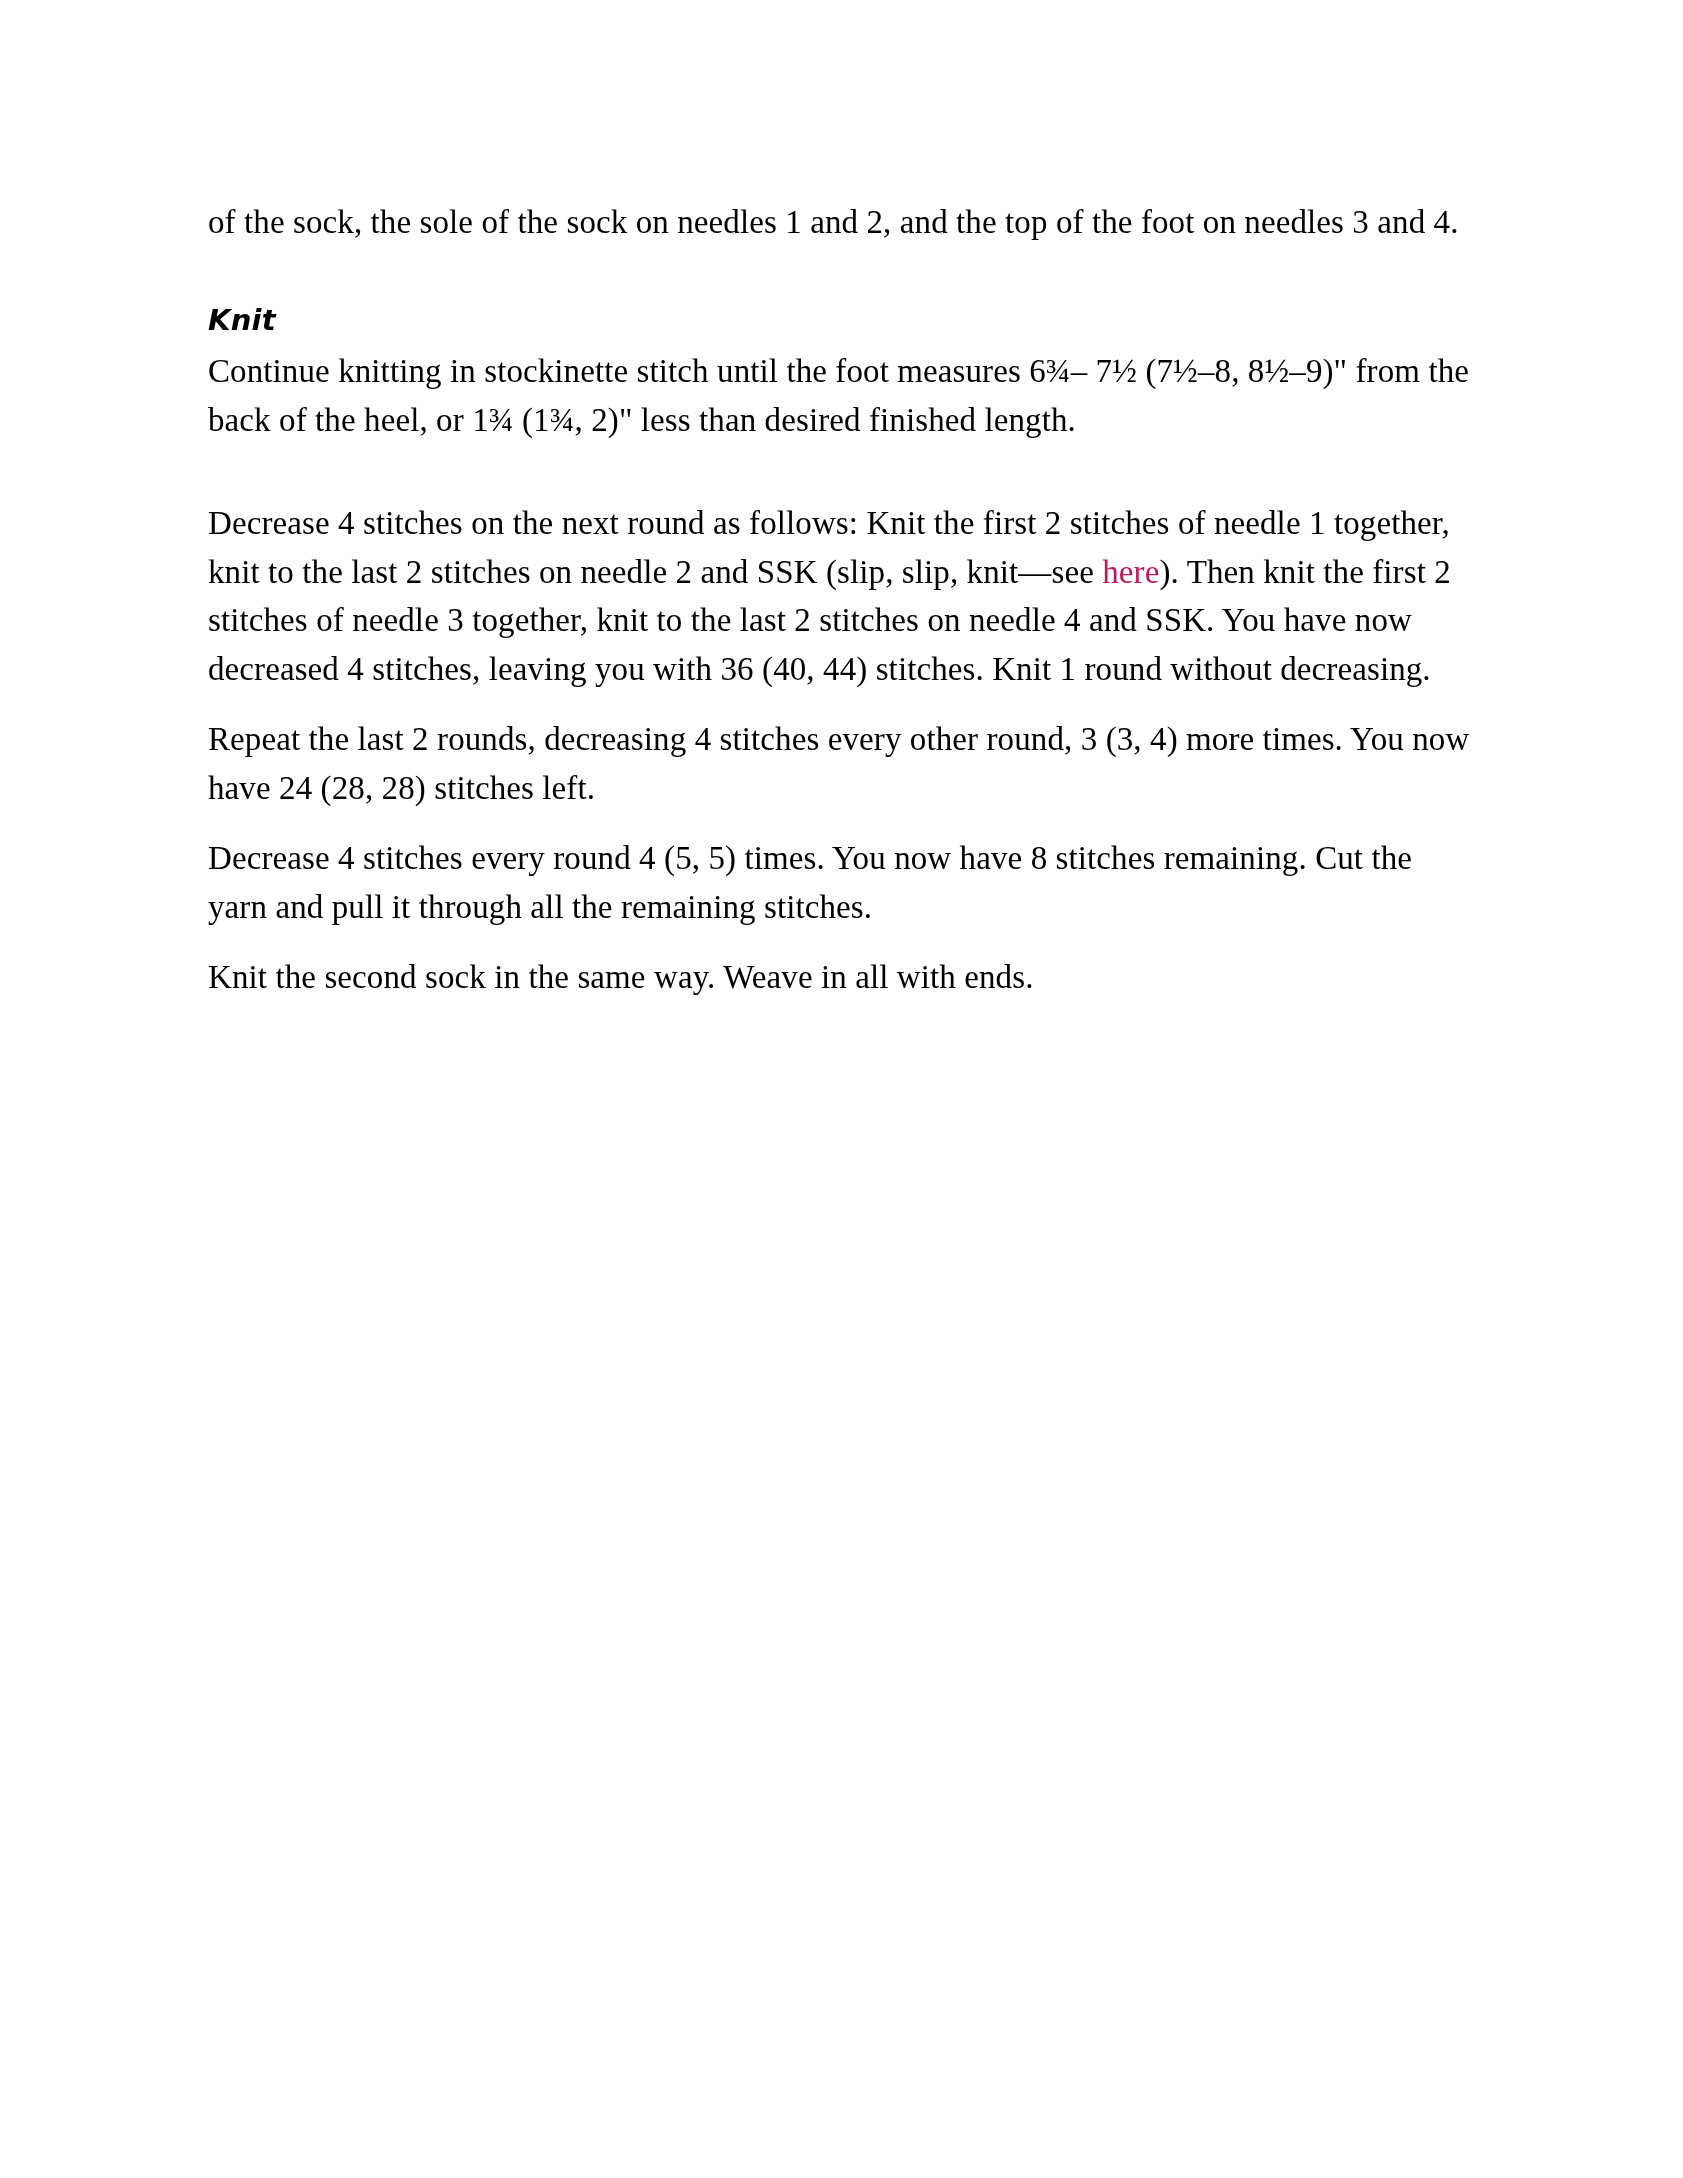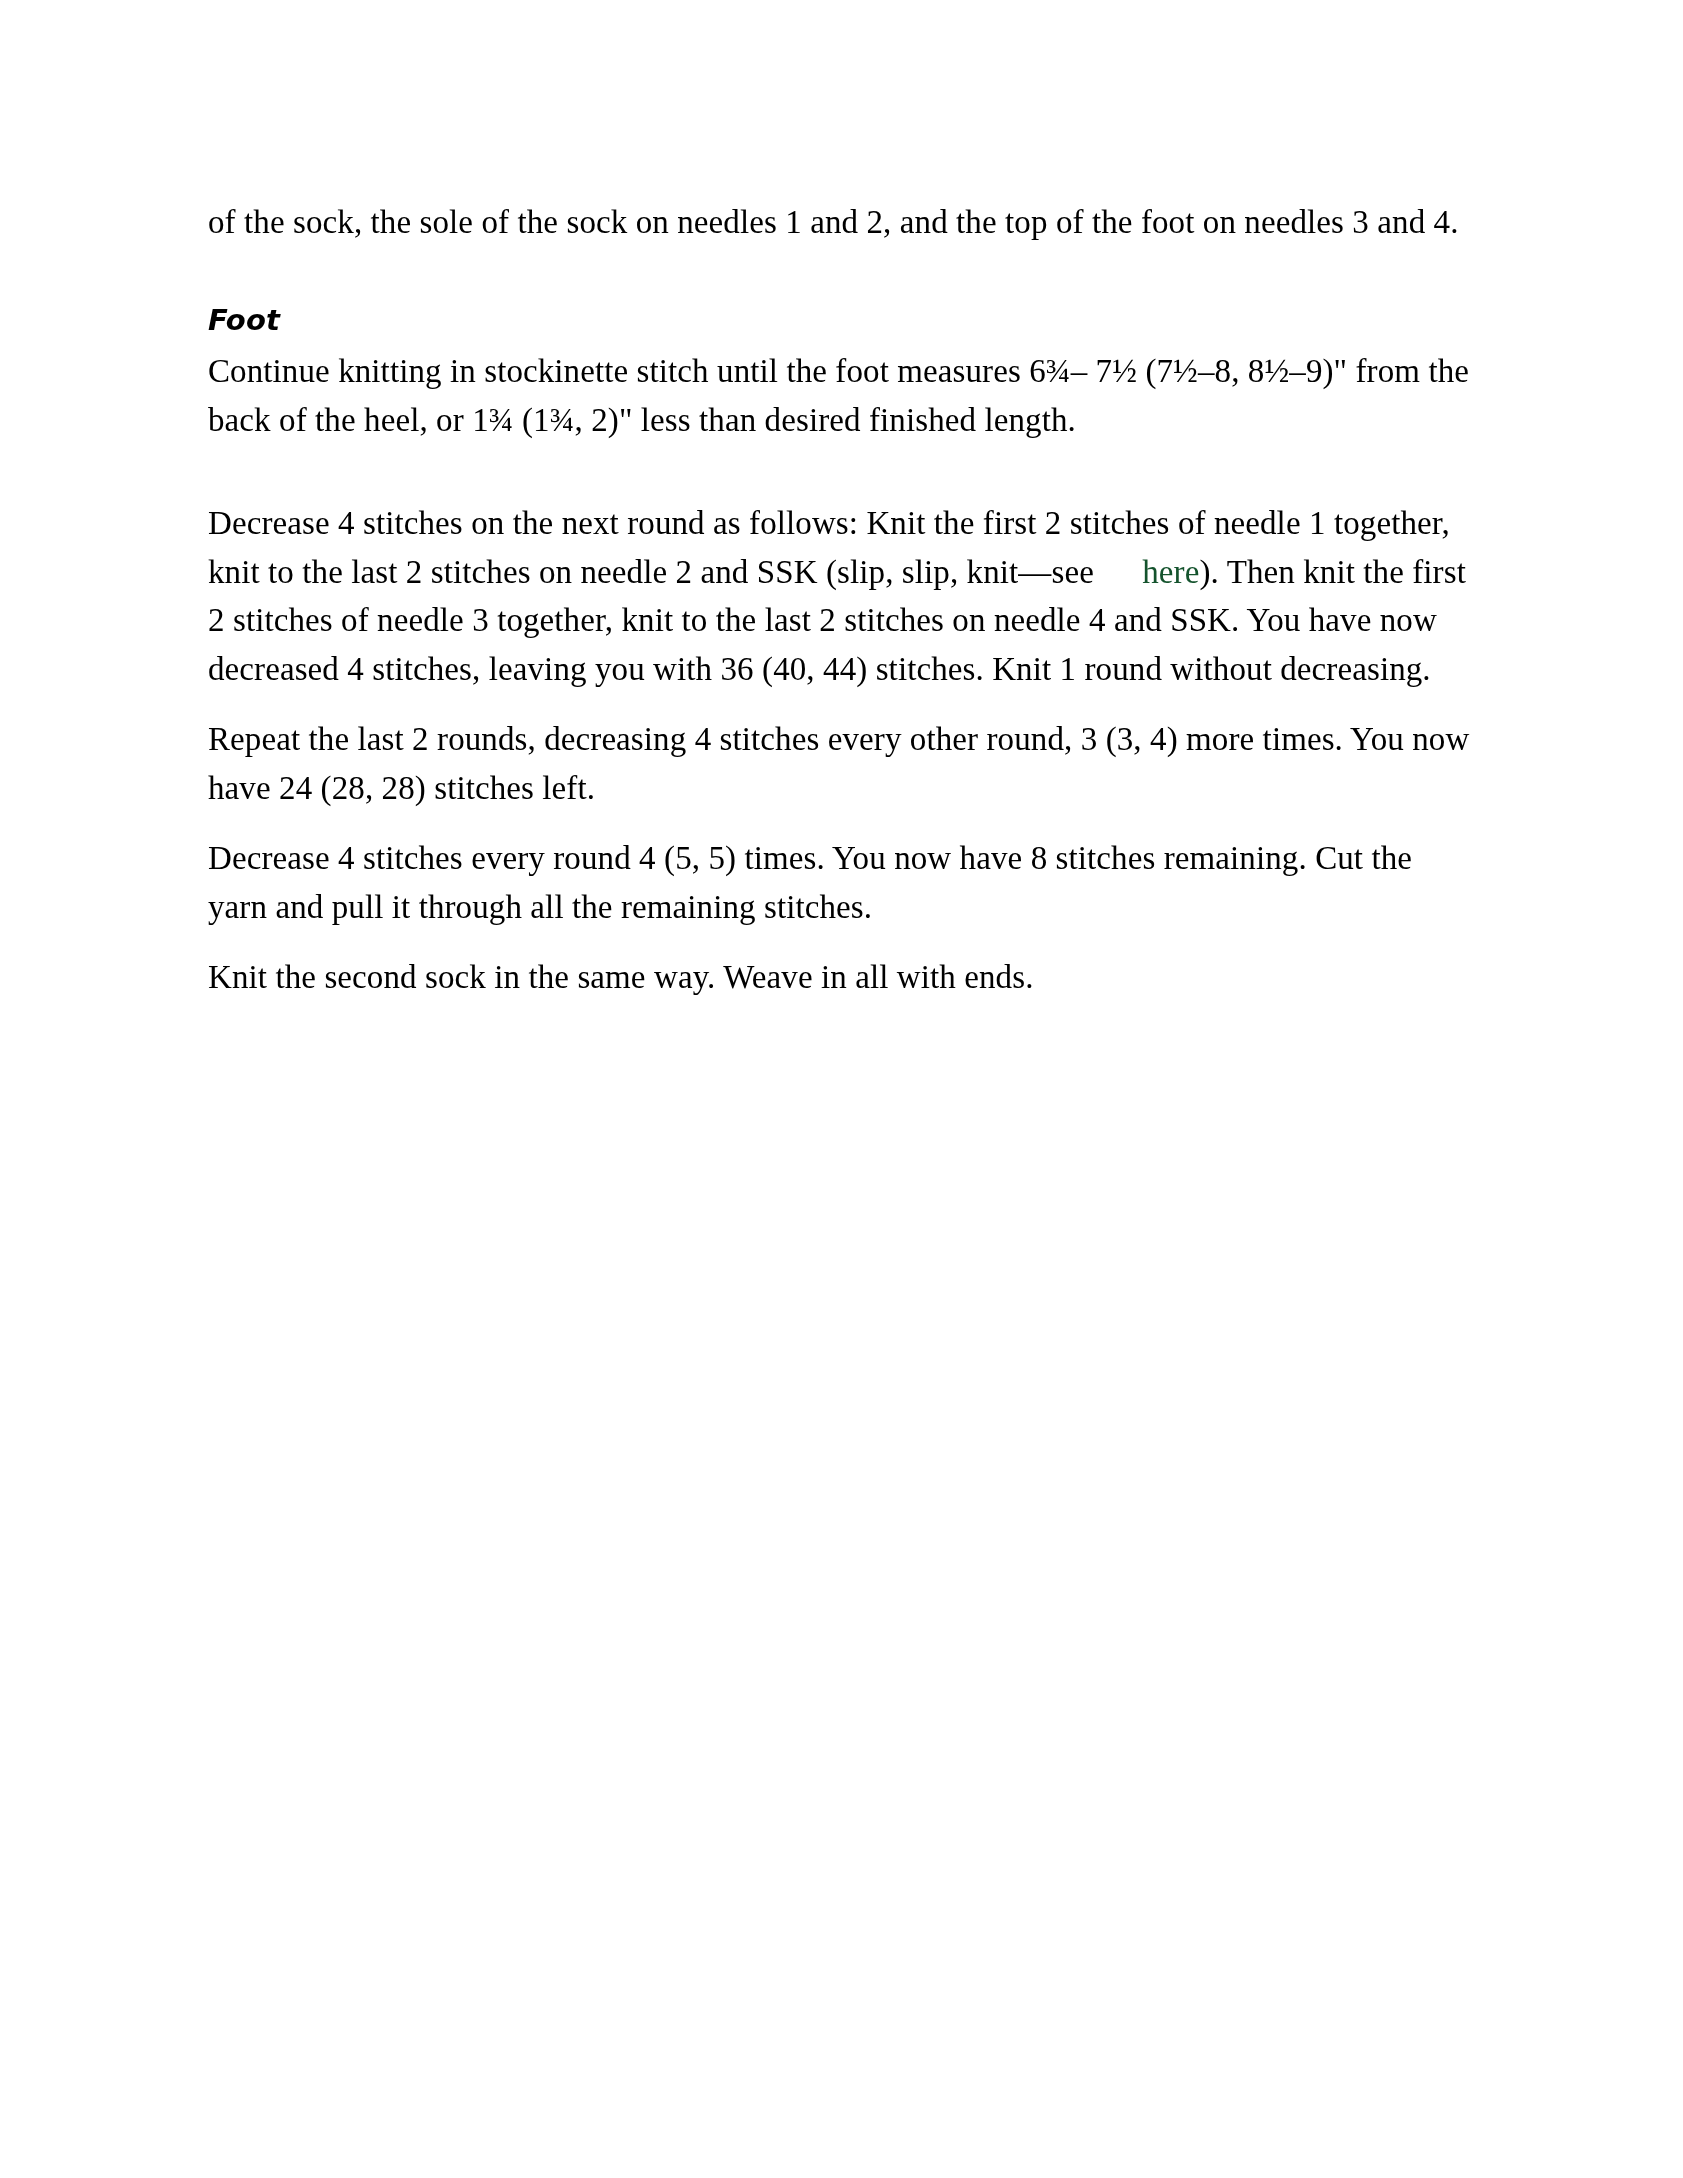--- a/index.html
+++ b/index.html
@@ -39,34 +39,33 @@
     font-weight: bold;
     font-size: 29px;
     margin: 0 0 8px 0;
     line-height: 1.3;
     letter-spacing: 0.2px;
   }
   .heading-block {
     margin-top: 55px;
   }
   a.inline-link {
-    color: #14532d;
+    color: #be185d;
     text-decoration: none;
-    margin-left: 40px;
   }
 </style>
 </head>
 <body>
 
 <div class="page">
 
   <p class="body-text para-gap-large">of the sock, the sole of the sock on needles 1 and 2, and the top of the foot on needles 3 and 4.</p>
 
   <div class="heading-block">
-    <h2 class="section-heading">Foot</h2>
+    <h2 class="section-heading">Knit</h2>
     <p class="body-text">Continue knitting in stockinette stitch until the foot measures 6¾– 7½ (7½–8, 8½–9)" from the back of the heel, or 1¾ (1¾, 2)" less than desired finished length.</p>
   </div>
 
   <div class="heading-block">
 
     <p class="body-text"><span>Decrease 4 stitches on the next round as follows: Knit the first 2 stitches of needle 1 together, knit to the last 2 stitches on needle 2 and SSK (slip, slip, knit—see </span><a class="inline-link" href="#">here</a><span>). Then knit the first 2 stitches of needle 3 together, knit to the last 2 stitches on needle 4 and SSK. You have now decreased 4 stitches, leaving you with 36 (40, 44) stitches. Knit 1 round without decreasing.</span></p>
 
     <p class="body-text">Repeat the last 2 rounds, decreasing 4 stitches every other round, 3 (3, 4) more times. You now have 24 (28, 28) stitches left.</p>
 
     <p class="body-text">Decrease 4 stitches every round 4 (5, 5) times. You now have 8 stitches remaining. Cut the yarn and pull it through all the remaining stitches.</p>

